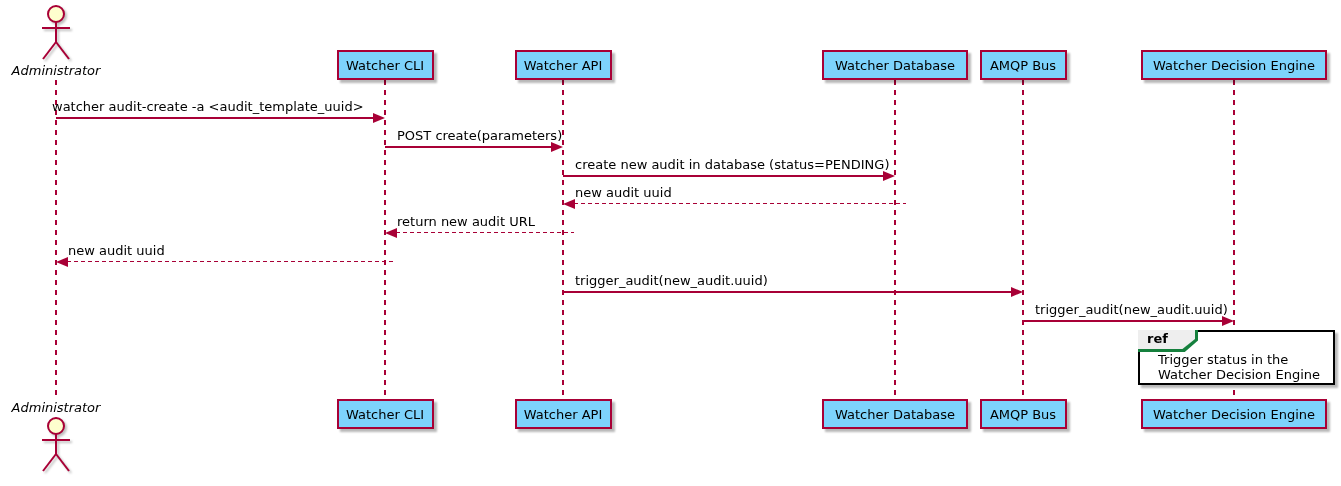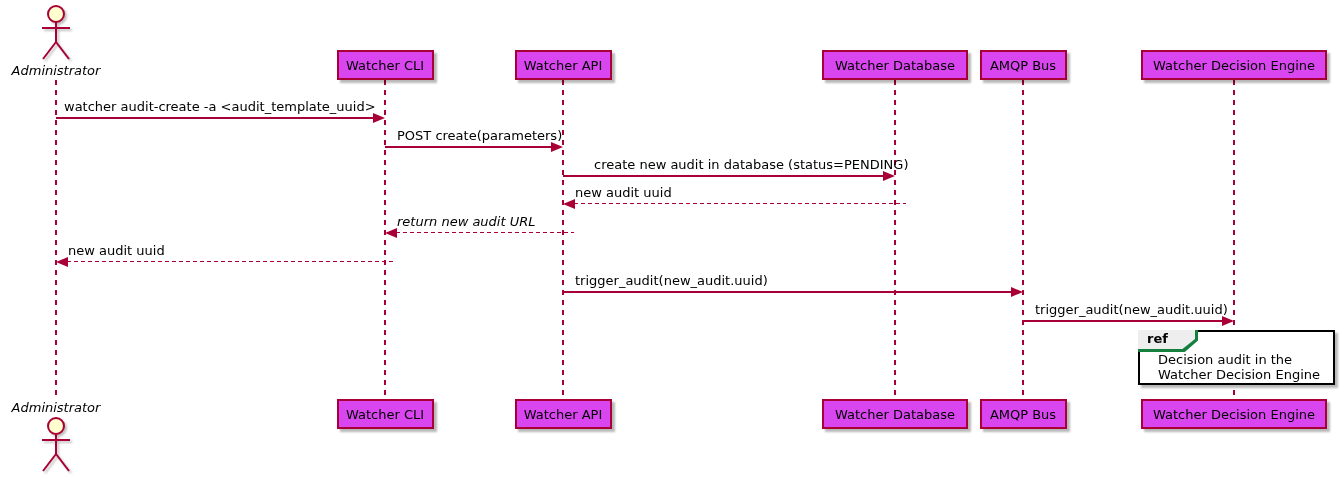--- a/index.html
+++ b/index.html
@@ -2,21 +2,21 @@
 <html><head>
 <meta charset="utf-8">
 <style>
   html,body{margin:0;padding:0;background:#ffffff;}
   #canvas{
     position:relative;width:1341px;height:486px;background:#ffffff;overflow:hidden;
     font-family:"DejaVu Sans","Liberation Sans",sans-serif;font-size:13px;color:#000;
   }
   .pbox{
     position:absolute;display:flex;align-items:center;justify-content:center;
-    background:#d946ef;border:2px solid #A80036;box-sizing:border-box;
+    background:#7dd3fc;border:2px solid #A80036;box-sizing:border-box;
     box-shadow:3px 3px 2px rgba(0,0,0,0.28);white-space:nowrap;padding:0 6px;
   }
   .lifeline{
     position:absolute;width:2px;
     background:repeating-linear-gradient(to bottom,#A80036 0 5px,transparent 5px 10px);
   }
   .msg-line-solid{position:absolute;height:2px;background:#A80036;}
   .msg-line-dashed{
     position:absolute;height:1px;
     background:repeating-linear-gradient(to right,#A80036 0 4px,transparent 4px 7px);
@@ -47,33 +47,33 @@
 
 <div id="canvas">
     <div class="lifeline" style="left: 55px; top: 80px; height: 319px;"></div>
     <div class="lifeline" style="left: 384px; top: 80px; height: 319px;"></div>
     <div class="lifeline" style="left: 562px; top: 80px; height: 319px;"></div>
     <div class="lifeline" style="left: 894px; top: 80px; height: 319px;"></div>
     <div class="lifeline" style="left: 1022px; top: 80px; height: 319px;"></div>
     <div class="lifeline" style="left: 1233px; top: 80px; height: 319px;"></div>
     <div class="msg-line-solid" style="left: 56px; top: 117px; width: 318px; margin-left: 0px;"></div>
     <div class="arrow arrow-right" style="left: 373px; top: 113px;"></div>
-    <div class="msg-label" style="left: 64px; top: 99px;">watcher audit-create -a &lt;audit_template_uuid&gt;</div>
+    <div class="msg-label" style="left: 52px; top: 99px;">watcher audit-create -a &lt;audit_template_uuid&gt;</div>
     <div class="msg-line-solid" style="left: 385px; top: 146px; width: 167px; margin-left: 0px;"></div>
     <div class="arrow arrow-right" style="left: 551px; top: 142px;"></div>
     <div class="msg-label" style="left: 397px; top: 128px;">POST create(parameters)</div>
     <div class="msg-line-solid" style="left: 563px; top: 175px; width: 321px; margin-left: 0px;"></div>
     <div class="arrow arrow-right" style="left: 883px; top: 171px;"></div>
-    <div class="msg-label" style="left: 575px; top: 157px; margin-left: 19px;">create new audit in database (status=PENDING)</div>
+    <div class="msg-label" style="left: 575px; top: 157px;">create new audit in database (status=PENDING)</div>
     <div class="msg-line-dashed" style="left: 563px; top: 203px; width: 332px; margin-left: 11px;"></div>
     <div class="arrow arrow-left" style="left: 563px; top: 199px;"></div>
     <div class="msg-label" style="left: 575px; top: 185px;">new audit uuid</div>
     <div class="msg-line-dashed" style="left: 385px; top: 232px; width: 178px; margin-left: 11px;"></div>
     <div class="arrow arrow-left" style="left: 385px; top: 228px;"></div>
-    <div class="msg-label" style="left: 397px; top: 214px; font-style: italic;">return new audit URL</div>
+    <div class="msg-label" style="left: 397px; top: 214px;">return new audit URL</div>
     <div class="msg-line-dashed" style="left: 56px; top: 261px; width: 329px; margin-left: 11px;"></div>
     <div class="arrow arrow-left" style="left: 56px; top: 257px;"></div>
     <div class="msg-label" style="left: 68px; top: 243px;">new audit uuid</div>
     <div class="msg-line-solid" style="left: 563px; top: 291px; width: 449px; margin-left: 0px;"></div>
     <div class="arrow arrow-right" style="left: 1011px; top: 287px;"></div>
     <div class="msg-label" style="left: 575px; top: 273px;">trigger_audit(new_audit.uuid)</div>
     <div class="msg-line-solid" style="left: 1023px; top: 320px; width: 200px; margin-left: 0px;"></div>
     <div class="arrow arrow-right" style="left: 1222px; top: 316px;"></div>
     <div class="msg-label" style="left: 1035px; top: 302px;">trigger_audit(new_audit.uuid)</div>
     <div class="actor-svg" style="left: 37px; top: 4px;"><svg width="38" height="58" viewBox="0 0 38 58">
@@ -99,16 +99,16 @@
     <div class="pbox" style="left: 822px; top: 50px; width: 146px; height: 30px;">Watcher Database</div>
     <div class="pbox" style="left: 822px; top: 399px; width: 146px; height: 30px;">Watcher Database</div>
     <div class="pbox" style="left: 979.5px; top: 50px; width: 87px; height: 30px;">AMQP Bus</div>
     <div class="pbox" style="left: 979.5px; top: 399px; width: 87px; height: 30px;">AMQP Bus</div>
     <div class="pbox" style="left: 1141px; top: 50px; width: 186px; height: 30px;">Watcher Decision Engine</div>
     <div class="pbox" style="left: 1141px; top: 399px; width: 186px; height: 30px;">Watcher Decision Engine</div>
     <div class="ref-box" style="left: 1138px; top: 330px; width: 197px; height: 55px;">
       <div class="ref-tag">
         <div class="ref-tag-fill">ref</div>
       </div>
-      <div class="ref-text" style="top: 20px;">Decision audit in the</div>
+      <div class="ref-text" style="top: 20px;">Trigger status in the</div>
       <div class="ref-text" style="top: 35px;">Watcher Decision Engine</div>
     </div>
   </div>
 
 </body></html>

